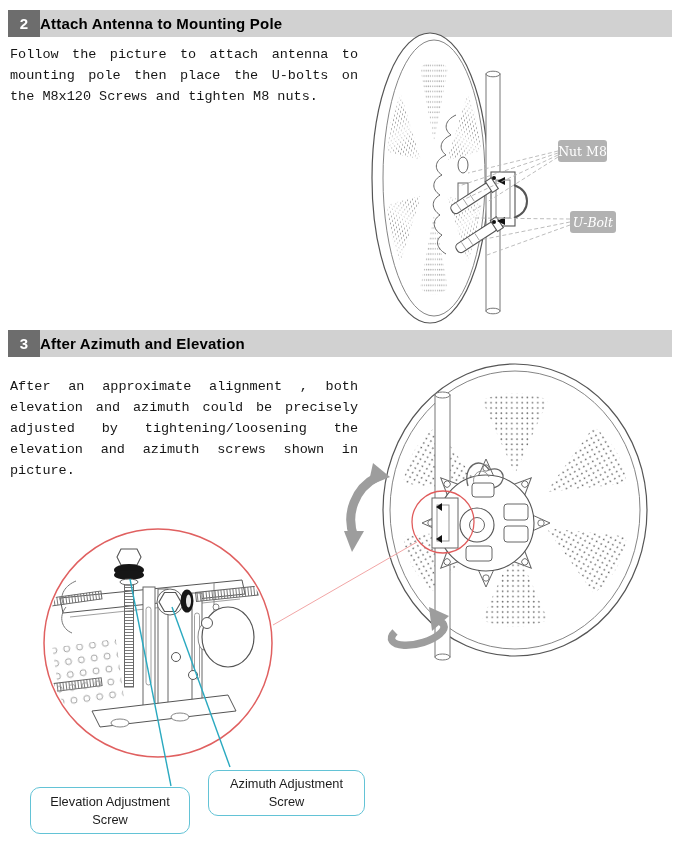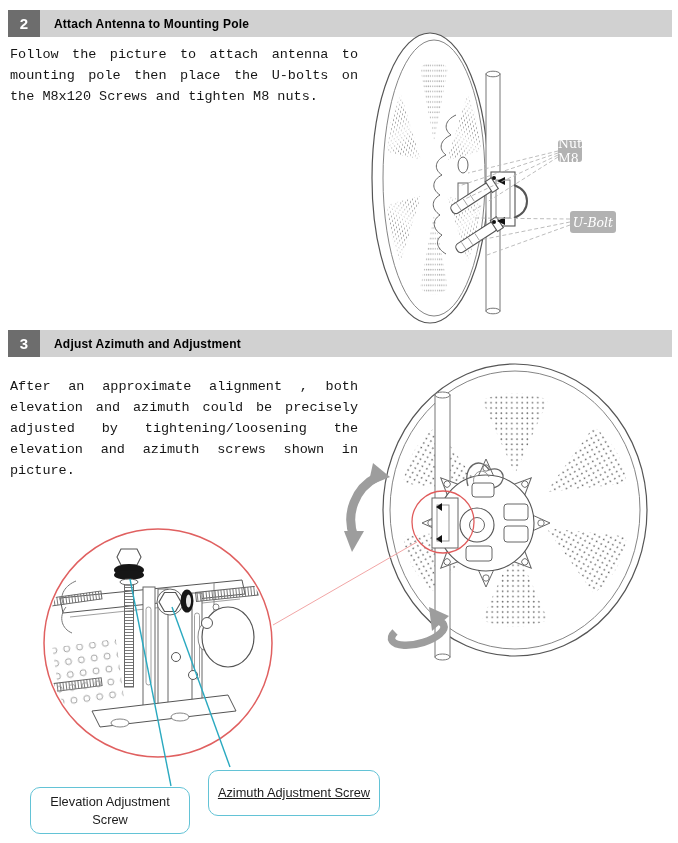--- a/index.html
+++ b/index.html
@@ -9,22 +9,22 @@
   }
   .sec-header{
     position:absolute;left:8px;width:664px;height:27px;background:#d1d1d1;
     display:flex;align-items:stretch;
   }
   .sec-num{
     width:32px;background:#6d6d6d;color:#fff;font-weight:bold;font-size:15px;
     display:flex;align-items:center;justify-content:center;flex:0 0 32px;
   }
   .sec-title{
-    display:flex;align-items:center;margin-left:14px;font-weight:bold;
-    font-size:12px;color:#000;letter-spacing:.2px;
+    display:flex;align-items:center;font-weight:bold;
+    font-size:15px;color:#000;letter-spacing:.2px;
   }
   .body-text{
     position:absolute;left:10px;width:348px;margin:0;
     font-size:13.5px;line-height:21px;text-align:justify;color:#161616;font-family:Liberation Mono, monospace;
   }
   .fig-label{
     position:absolute;background:#b2b2b2;color:#ffffff;border-radius:3px;
     font-family:"DejaVu Serif",serif;font-size:12.5px;
     display:flex;align-items:center;justify-content:center;
   }
@@ -103,26 +103,26 @@
       <line x1="198" y1="140" x2="105" y2="184"></line>
       <line x1="198" y1="142" x2="113" y2="196"></line>
     </g>
     <g stroke="#b5b5b5" stroke-width="0.9" stroke-dasharray="4 2.5">
       <line x1="210" y1="204" x2="115" y2="203"></line>
       <line x1="210" y1="207" x2="120" y2="225"></line>
       <line x1="210" y1="210" x2="127" y2="240"></line>
     </g>
   </svg>
 
-  <div class="fig-label" style="left:558px;top:140px;width:24px;height:22px;">Nut M8</div>
+  <div class="fig-label" style="left:558px;top:140px;width:49px;height:22px;">Nut M8</div>
   <div class="fig-label" style="left:570px;top:211px;width:46px;height:22px;font-style:italic;">U-Bolt</div>
 
   <div class="sec-header" style="top:330px;">
     <div class="sec-num">3</div>
-    <div class="sec-title">Adjust Azimuth and Adjustment</div>
+    <div class="sec-title">After Azimuth and Elevation</div>
   </div>
 
   <p class="body-text" style="top:376px;">After an approximate alignment , both elevation and azimuth could be precisely adjusted by tightening/loosening the elevation and azimuth screws shown in picture.</p>
 
   <svg style="left:0;top:355px;" width="678" height="488" viewBox="0 0 678 488">
     <defs>
       <pattern id="dots2" width="5.2" height="5.2" patternUnits="userSpaceOnUse">
         <circle cx="2" cy="2" r="0.85" fill="#6a6a6a"></circle>
       </pattern>
       <pattern id="hatchH" width="4" height="3" patternUnits="userSpaceOnUse">
@@ -257,15 +257,15 @@
         <circle cx="207" cy="268" r="5.5" fill="#fff" stroke="#555" stroke-width="1"></circle>
       </g>
       <circle cx="158" cy="288" r="114" fill="none" stroke="#e06060" stroke-width="1.5"></circle>
     </g>
 
     <line x1="130" y1="224" x2="171" y2="431" stroke="#2aa9c0" stroke-width="1.4"></line>
     <line x1="172" y1="252" x2="230" y2="412" stroke="#2aa9c0" stroke-width="1.4"></line>
   </svg>
 
   <div class="callout" style="left:30px;top:787px;width:160px;height:47px;">Elevation Adjustment Screw</div>
-  <div class="callout" style="left:208px;top:770px;width:172px;height:46px;text-decoration:underline;">Azimuth Adjustment Screw</div>
+  <div class="callout" style="left:208px;top:770px;width:157px;height:46px;">Azimuth Adjustment Screw</div>
 
 </div>
 
 </body></html>

